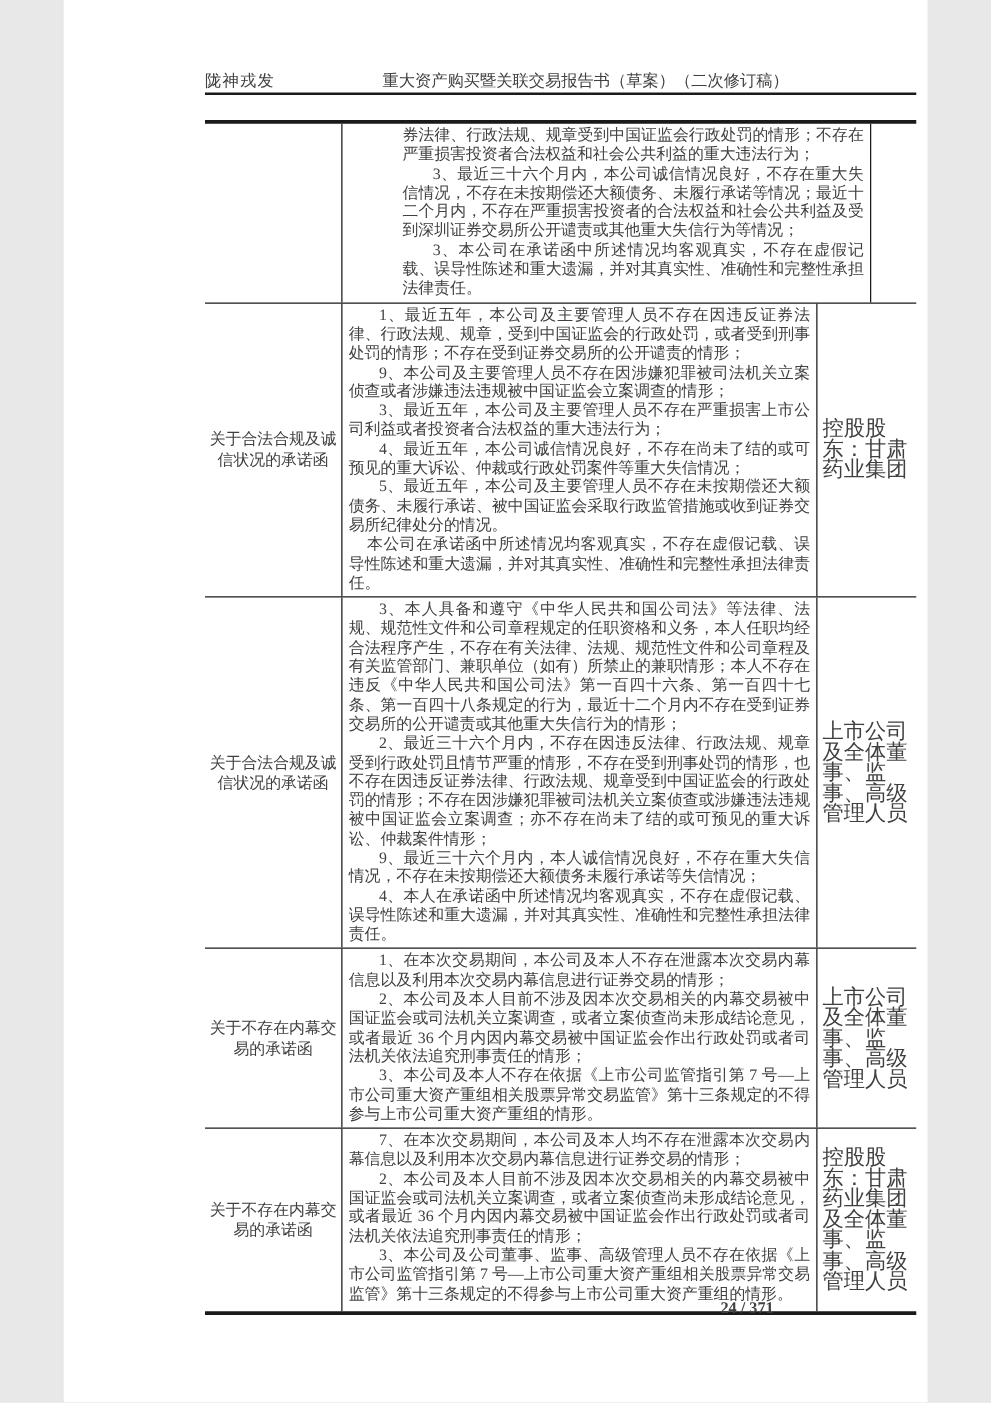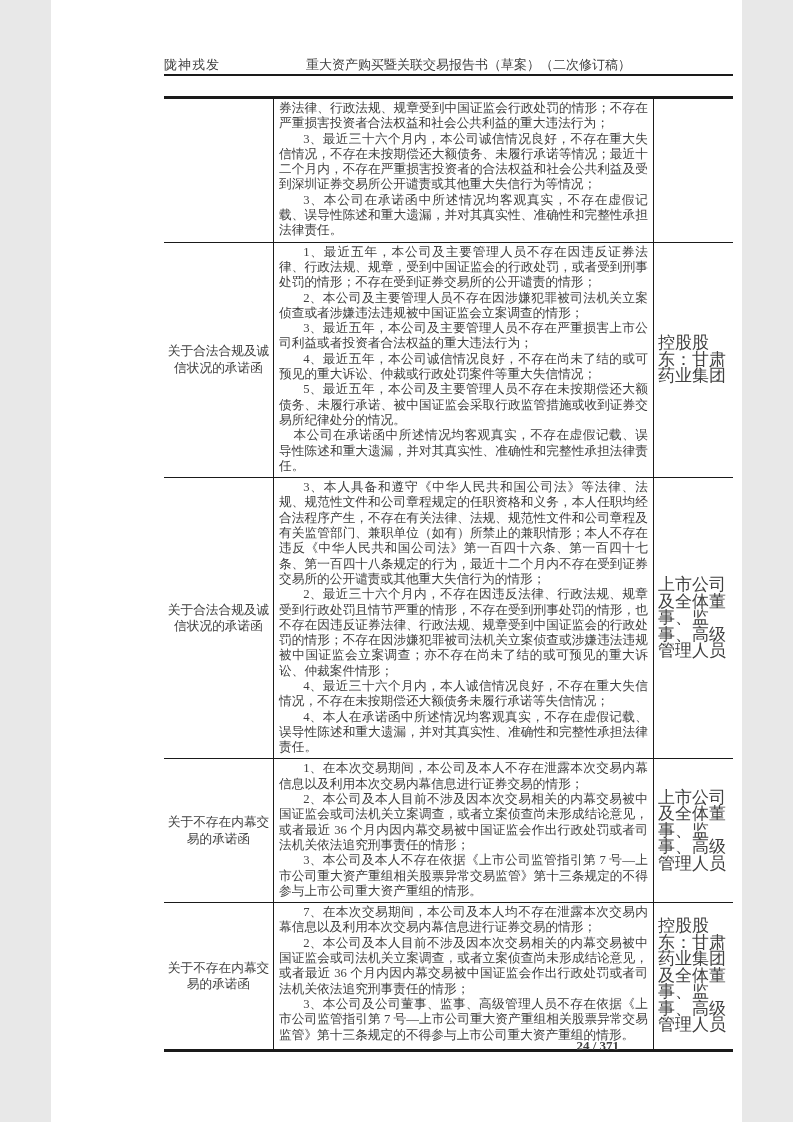--- a/index.html
+++ b/index.html
@@ -28,21 +28,21 @@
   
   .doc-table {
     position:absolute; left:113px; top:96px;
     width:569px;
     border-top:3px solid #1a1a1a;
     border-bottom:3px solid #1a1a1a;
     box-sizing:border-box;
   }
   .trow { display:flex; border-bottom:1.5px solid #1a1a1a; }
   .trow:last-child { border-bottom:none; }
-  .row-1 { min-height:139px; }
+  .row-1 { min-height:139px;gap:43px; }
   .row-2 { min-height:219px; }
   .row-3 { min-height:263px; }
   .row-4 { min-height:135px; }
   .row-5 { min-height:146px; }
   .cell { box-sizing:border-box; }
   .label-cell {
     width:110px; flex:0 0 110px;
     border-right:1.5px solid #1a1a1a;
     display:flex; align-items:center; justify-content:flex-end;
     text-align:center; padding:2px 3px;
@@ -100,38 +100,38 @@
         <div class="cell party-cell">
           <div class="party-text"></div>
         </div>
       </div>
       <div class="trow row-2">
         <div class="cell label-cell">
           <div class="label-text">关于合法合规及诚信状况的承诺函</div>
         </div>
         <div class="cell text-cell">
           <p class="para ind-num">1、最近五年，本公司及主要管理人员不存在因违反证券法律、行政法规、规章，受到中国证监会的行政处罚，或者受到刑事处罚的情形；不存在受到证券交易所的公开谴责的情形；</p>
-          <p class="para ind-num">2、本公司及主要管理人员不存在因涉嫌犯罪被司法机关立案侦查或者涉嫌违法违规被中国证监会立案调查的情形；</p>
+          <p class="para ind-num">9、本公司及主要管理人员不存在因涉嫌犯罪被司法机关立案侦查或者涉嫌违法违规被中国证监会立案调查的情形；</p>
           <p class="para ind-num">3、最近五年，本公司及主要管理人员不存在严重损害上市公司利益或者投资者合法权益的重大违法行为；</p>
           <p class="para ind-num">4、最近五年，本公司诚信情况良好，不存在尚未了结的或可预见的重大诉讼、仲裁或行政处罚案件等重大失信情况；</p>
           <p class="para ind-num">5、最近五年，本公司及主要管理人员不存在未按期偿还大额债务、未履行承诺、被中国证监会采取行政监管措施或收到证券交易所纪律处分的情况。</p>
           <p class="para ind-small">本公司在承诺函中所述情况均客观真实，不存在虚假记载、误导性陈述和重大遗漏，并对其真实性、准确性和完整性承担法律责任。</p>
         </div>
         <div class="cell party-cell">
           <div class="party-text">控股股东：甘肃药业集团</div>
         </div>
       </div>
       <div class="trow row-3">
         <div class="cell label-cell">
           <div class="label-text">关于合法合规及诚信状况的承诺函</div>
         </div>
         <div class="cell text-cell">
           <p class="para ind-num">3、本人具备和遵守《中华人民共和国公司法》等法律、法规、规范性文件和公司章程规定的任职资格和义务，本人任职均经合法程序产生，不存在有关法律、法规、规范性文件和公司章程及有关监管部门、兼职单位（如有）所禁止的兼职情形；本人不存在违反《中华人民共和国公司法》第一百四十六条、第一百四十七条、第一百四十八条规定的行为，最近十二个月内不存在受到证券交易所的公开谴责或其他重大失信行为的情形；</p>
           <p class="para ind-num">2、最近三十六个月内，不存在因违反法律、行政法规、规章受到行政处罚且情节严重的情形，不存在受到刑事处罚的情形，也不存在因违反证券法律、行政法规、规章受到中国证监会的行政处罚的情形；不存在因涉嫌犯罪被司法机关立案侦查或涉嫌违法违规被中国证监会立案调查；亦不存在尚未了结的或可预见的重大诉讼、仲裁案件情形；</p>
-          <p class="para ind-num">4、最近三十六个月内，本人诚信情况良好，不存在重大失信情况，不存在未按期偿还大额债务未履行承诺等失信情况；</p>
+          <p class="para ind-num">9、最近三十六个月内，本人诚信情况良好，不存在重大失信情况，不存在未按期偿还大额债务未履行承诺等失信情况；</p>
           <p class="para ind-num">4、本人在承诺函中所述情况均客观真实，不存在虚假记载、误导性陈述和重大遗漏，并对其真实性、准确性和完整性承担法律责任。</p>
         </div>
         <div class="cell party-cell">
           <div class="party-text">上市公司及全体董事、监事、高级管理人员</div>
         </div>
       </div>
       <div class="trow row-4">
         <div class="cell label-cell">
           <div class="label-text">关于不存在内幕交易的承诺函</div>
         </div>

